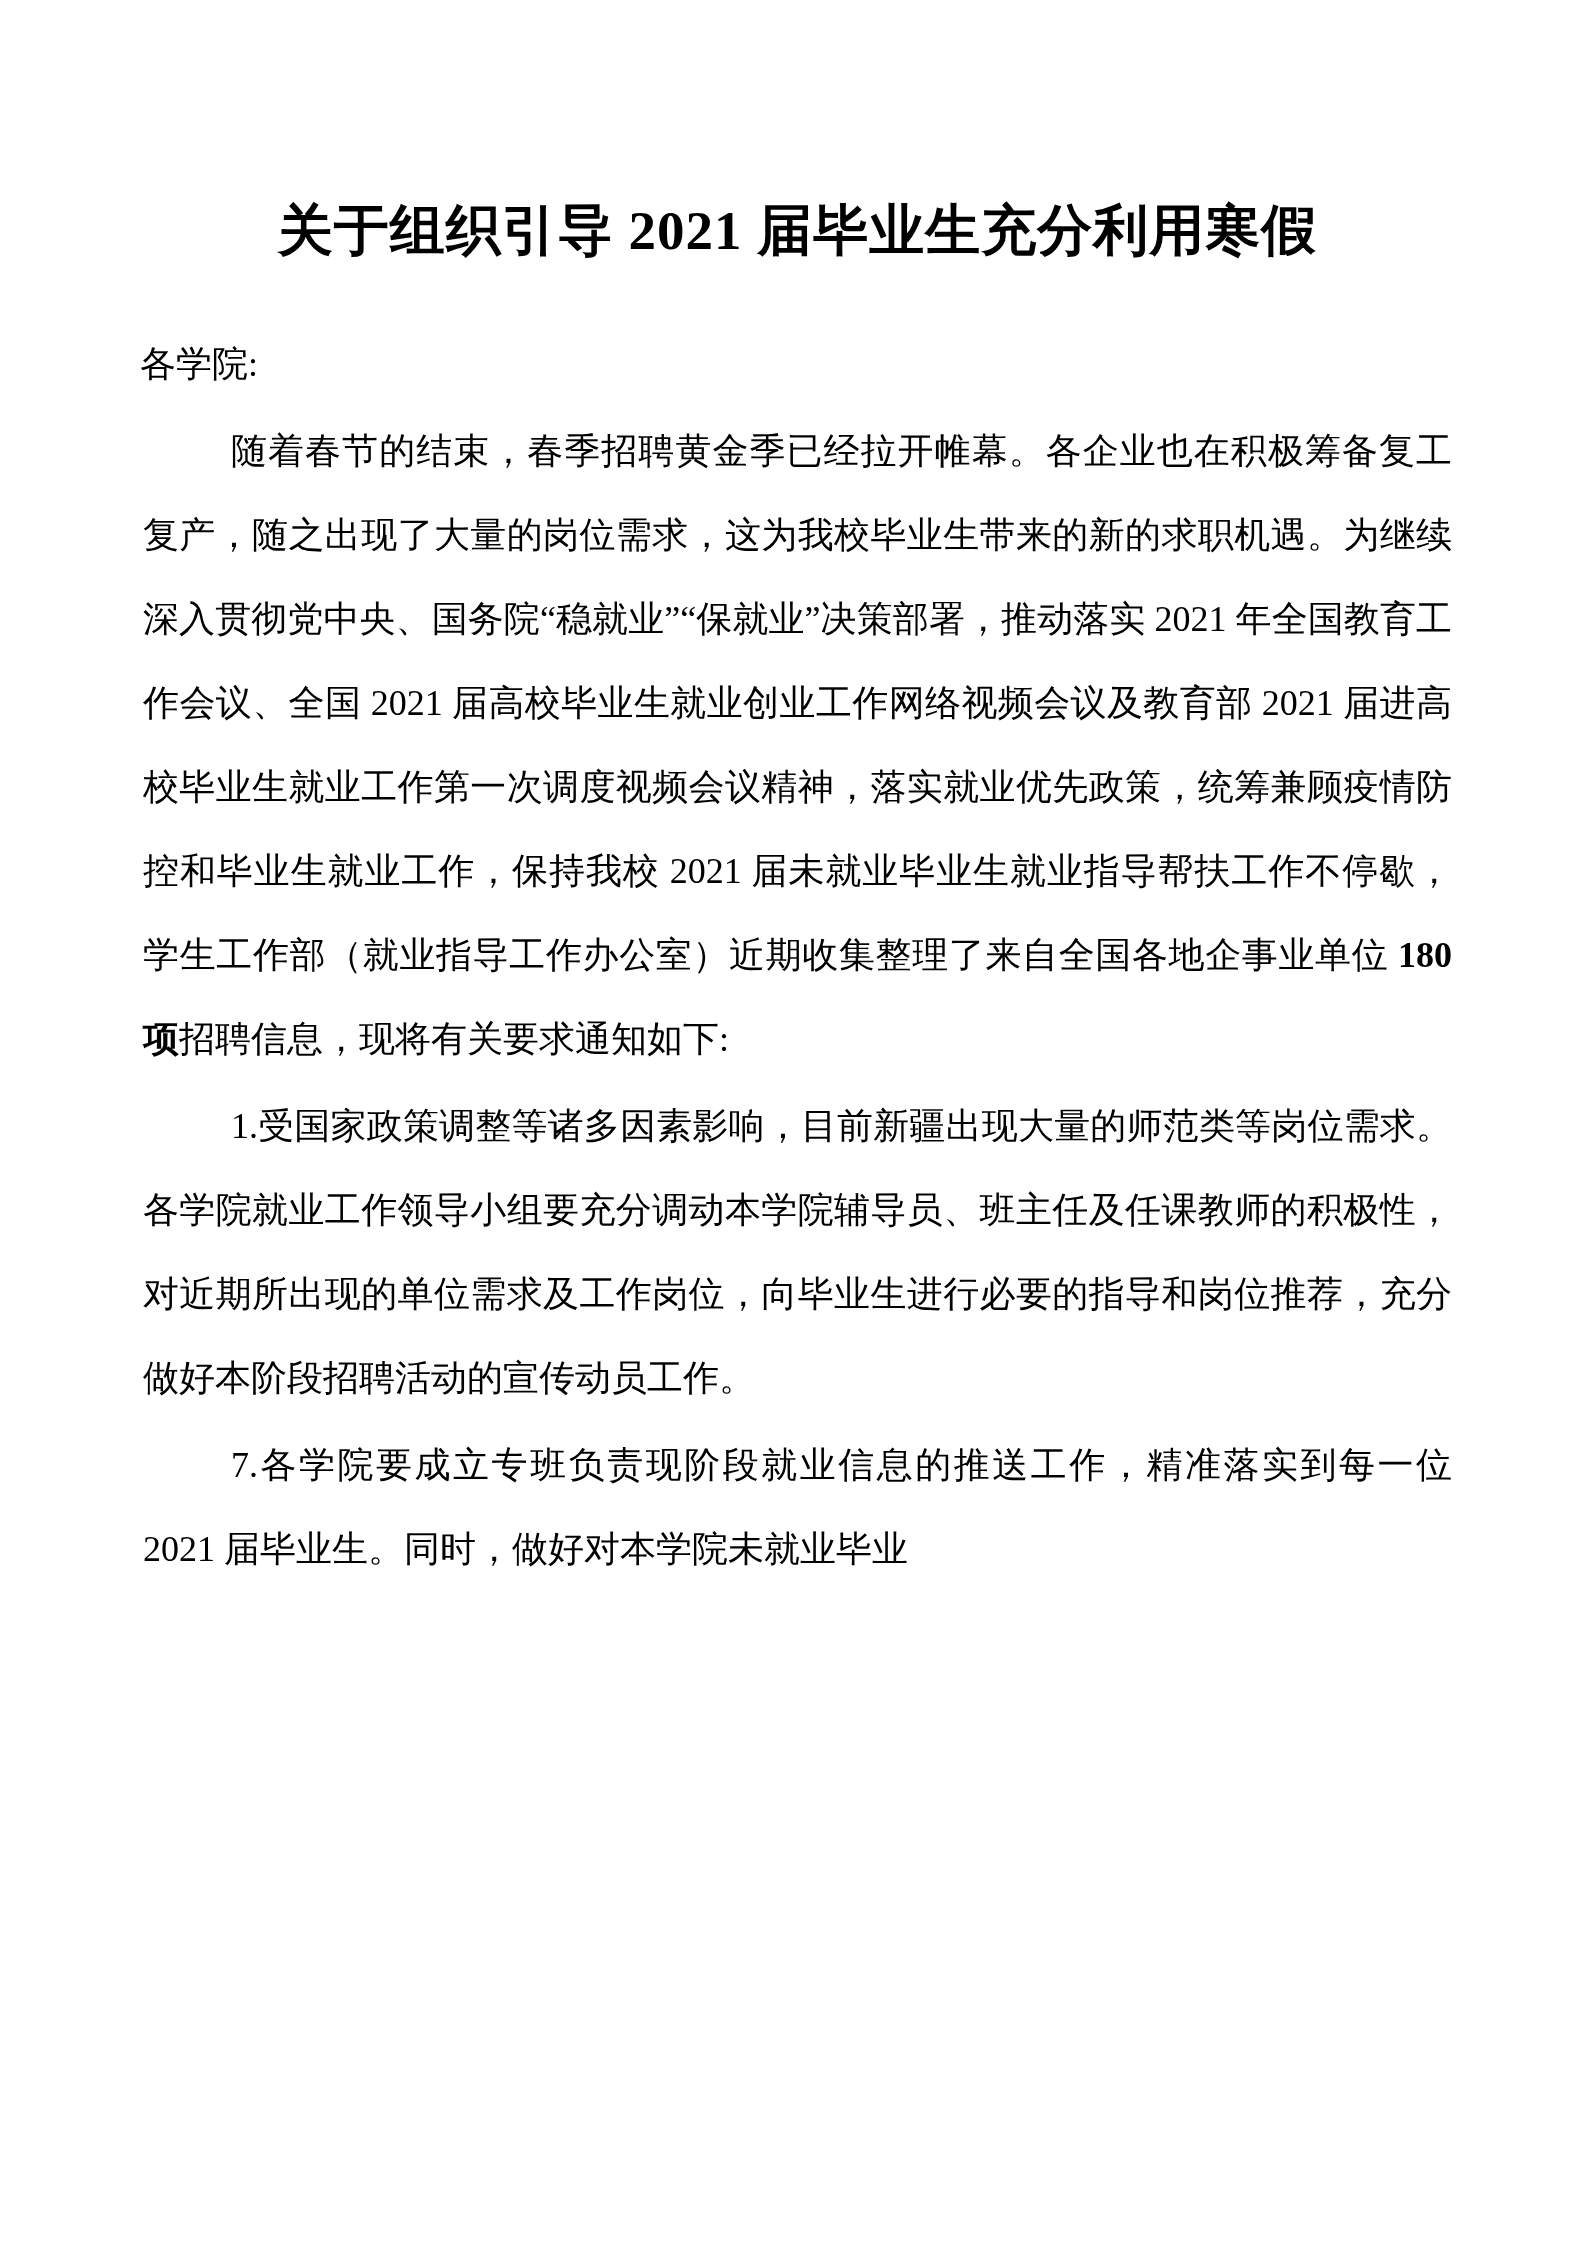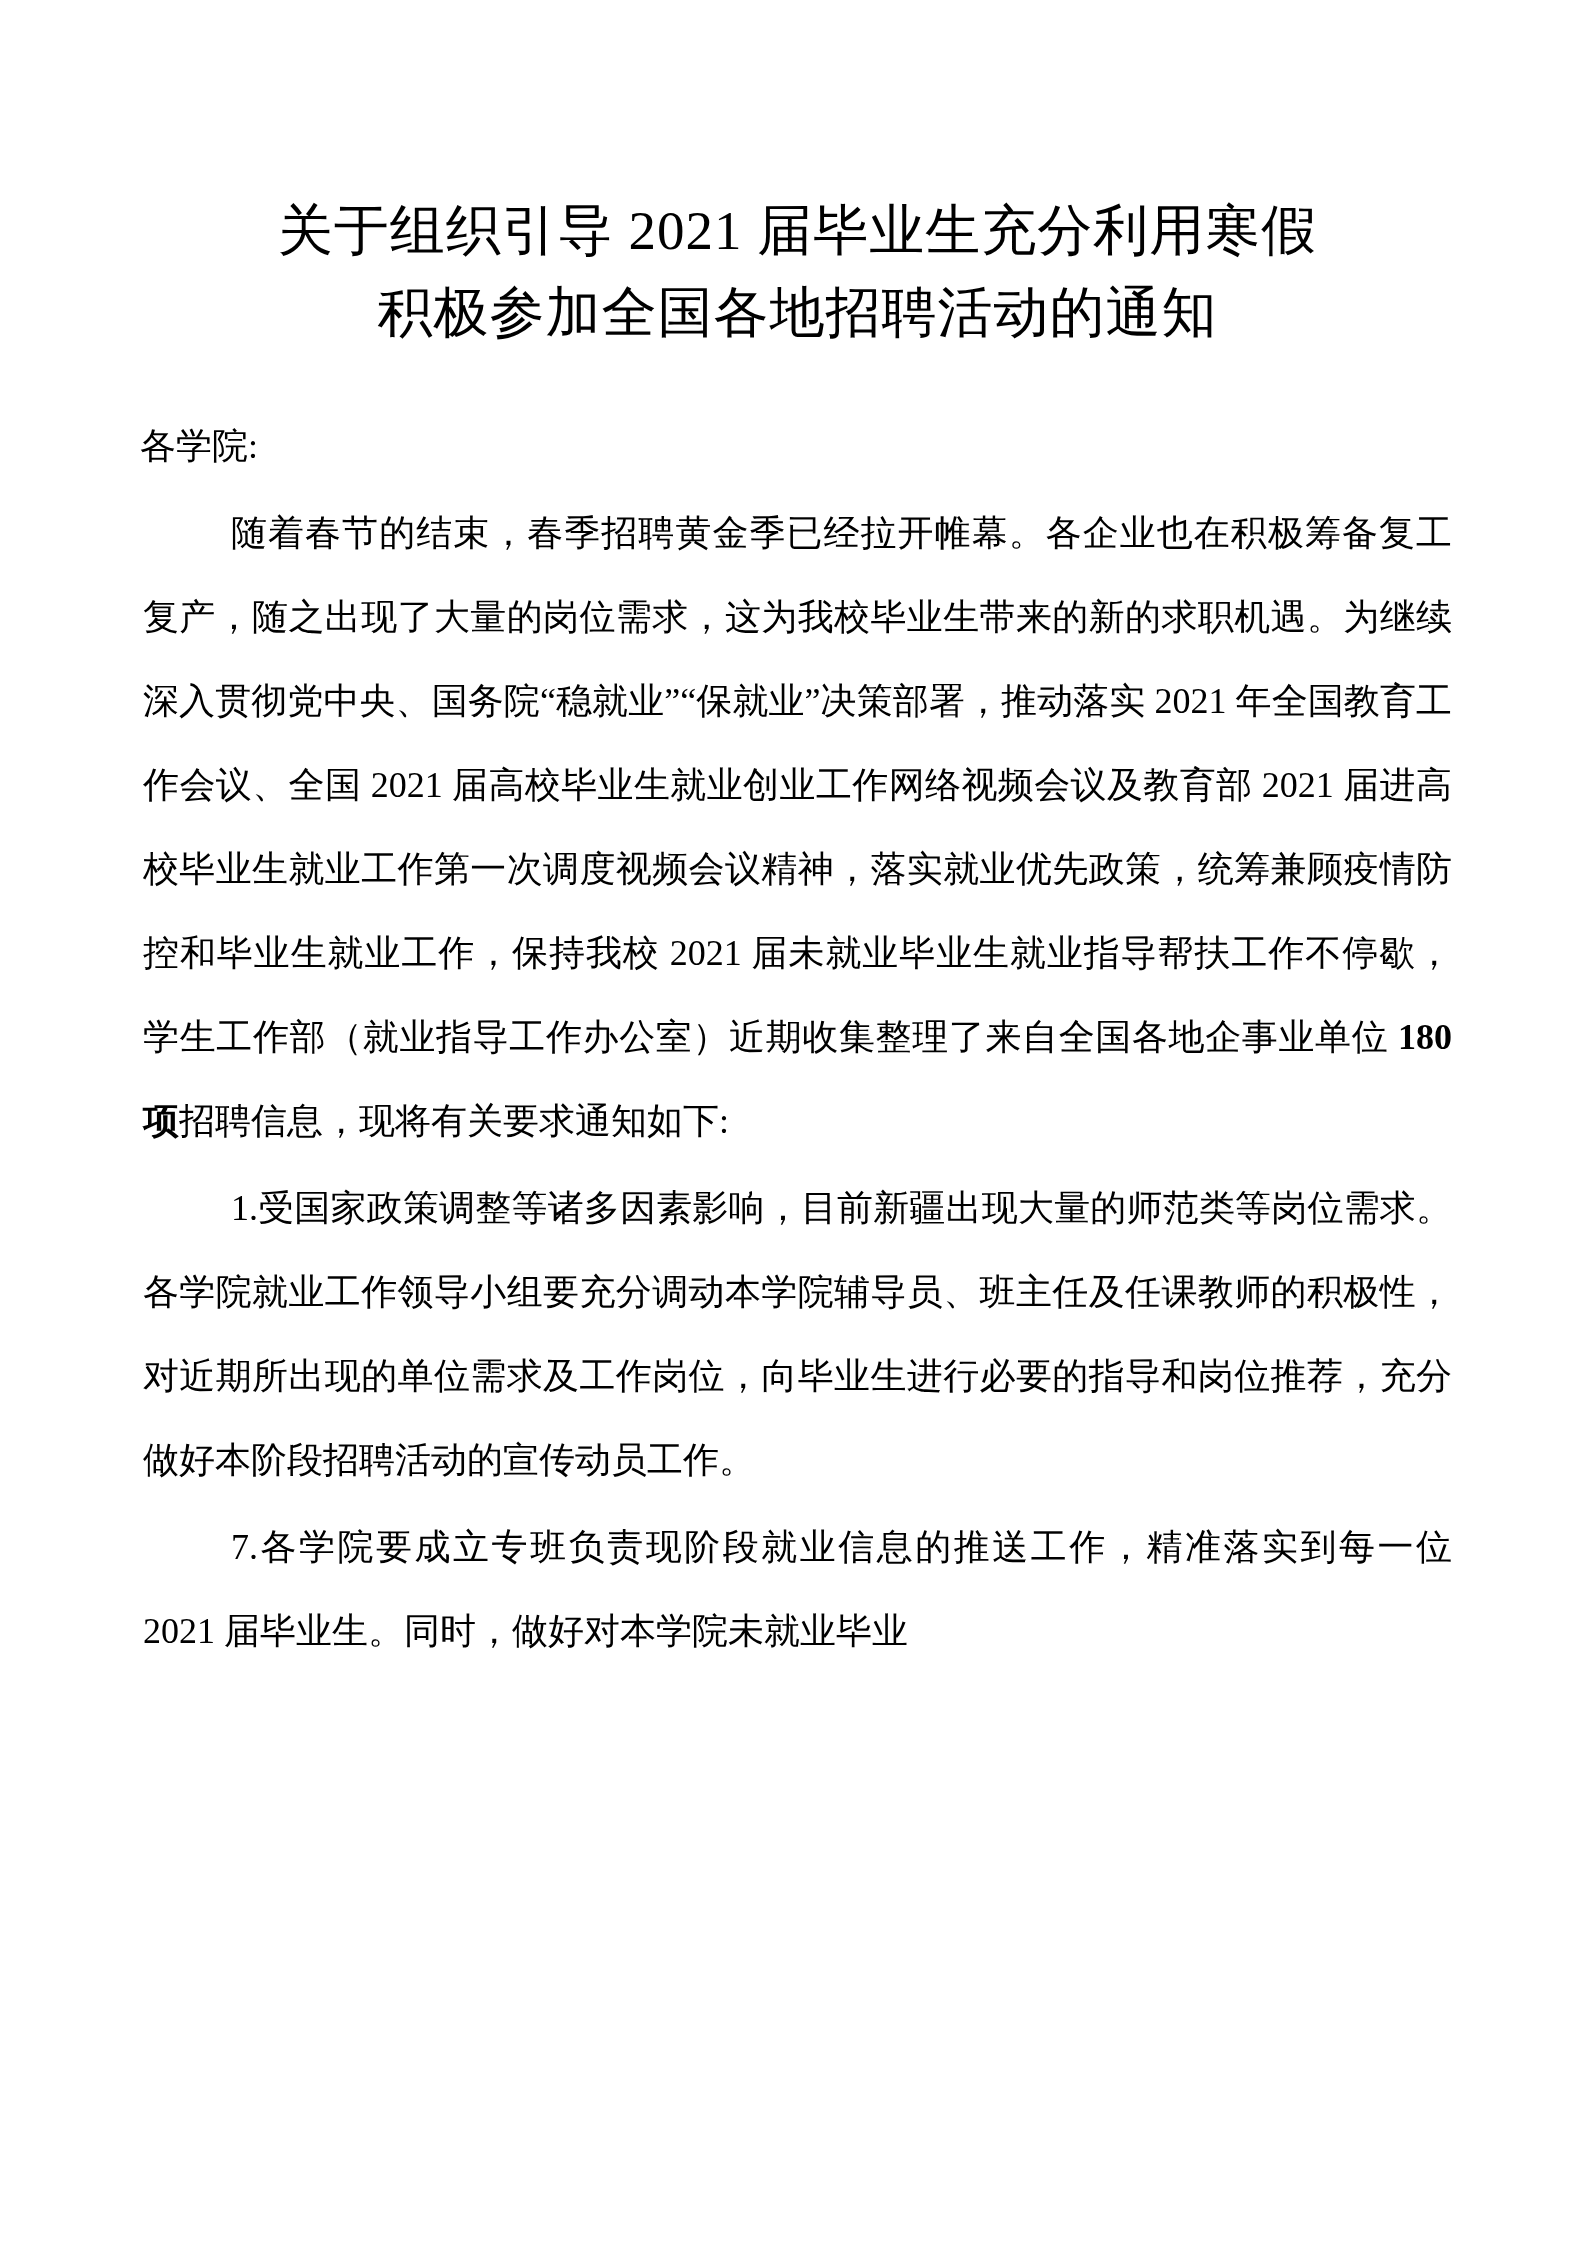--- a/index.html
+++ b/index.html
@@ -13,21 +13,21 @@
     height: 2245px;
     background: #ffffff;
     color: #000000;
     font-family: "Liberation Serif", "DejaVu Serif", serif;
     box-sizing: border-box;
     padding: 190px 132px 0 140px;
     overflow: hidden;
   }
   .doc-title {
     text-align: center;
-    font-weight: normal;
+    font-weight: bold;
     font-size: 55px;
     line-height: 82px;
     letter-spacing: 1px;
   }
   .doc-title .title-line {
     white-space: nowrap;
   }
   .doc-body {
     margin-top: 50px;
     font-size: 36px;
@@ -46,21 +46,20 @@
     font-weight: bold;
   }
 </style>
 </head>
 <body>
 
 <div class="page">
 
   <div class="doc-title">
     <div class="title-line">关于组织引导 2021 届毕业生充分利用寒假</div>
-    <div class="title-line">积极参加全国各地招聘活动的通知</div>
   </div>
 
   <div class="doc-body">
 
     <div class="salutation">各学院:</div>
 
     <p class="para"><span>随着春节的结束，春季招聘黄金季已经拉开帷幕。各企业也在积极筹备复工复产，随之出现了大量的岗位需求，这为我校毕业生带来的新的求职机遇。为继续深入贯彻党中央、国务院“稳就业”“保就业”决策部署，推动落实 2021 年全国教育工作会议、全国 2021 届高校毕业生就业创业工作网络视频会议及教育部 2021 届进高校毕业生就业工作第一次调度视频会议精神，落实就业优先政策，统筹兼顾疫情防控和毕业生就业工作，保持我校 2021 届未就业毕业生就业指导帮扶工作不停歇，学生工作部（就业指导工作办公室）近期收集整理了来自全国各地企事业单位 </span><span class="bold-run">180 项</span><span>招聘信息，现将有关要求通知如下:</span></p>
 
     <p class="para">1.受国家政策调整等诸多因素影响，目前新疆出现大量的师范类等岗位需求。各学院就业工作领导小组要充分调动本学院辅导员、班主任及任课教师的积极性，对近期所出现的单位需求及工作岗位，向毕业生进行必要的指导和岗位推荐，充分做好本阶段招聘活动的宣传动员工作。</p>
 

